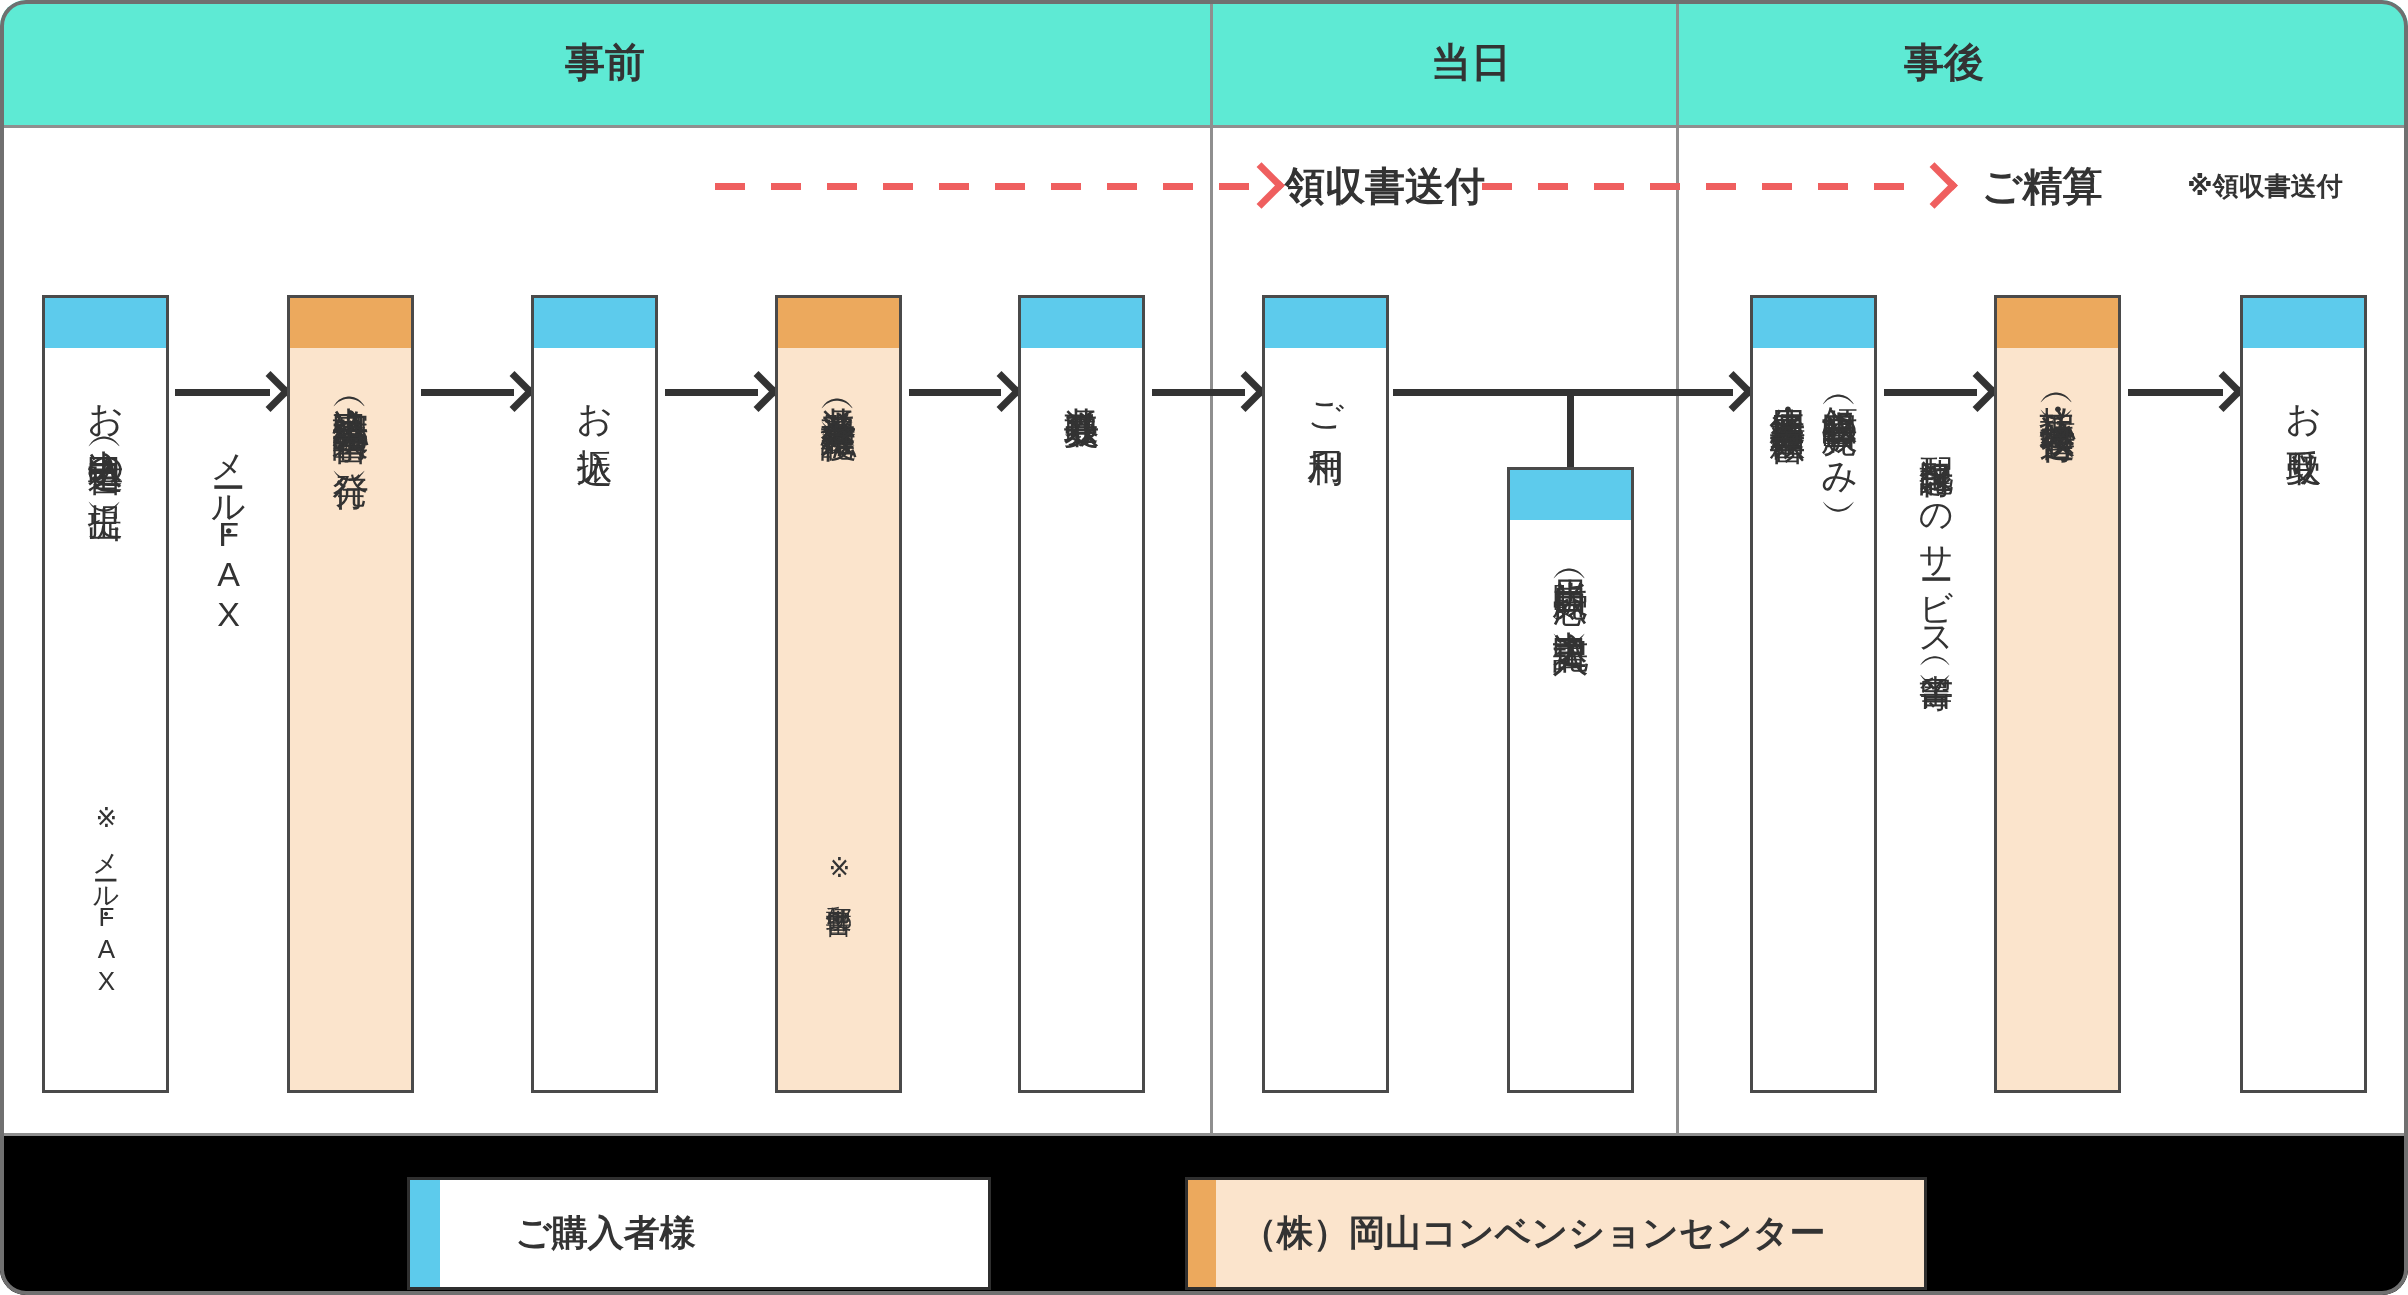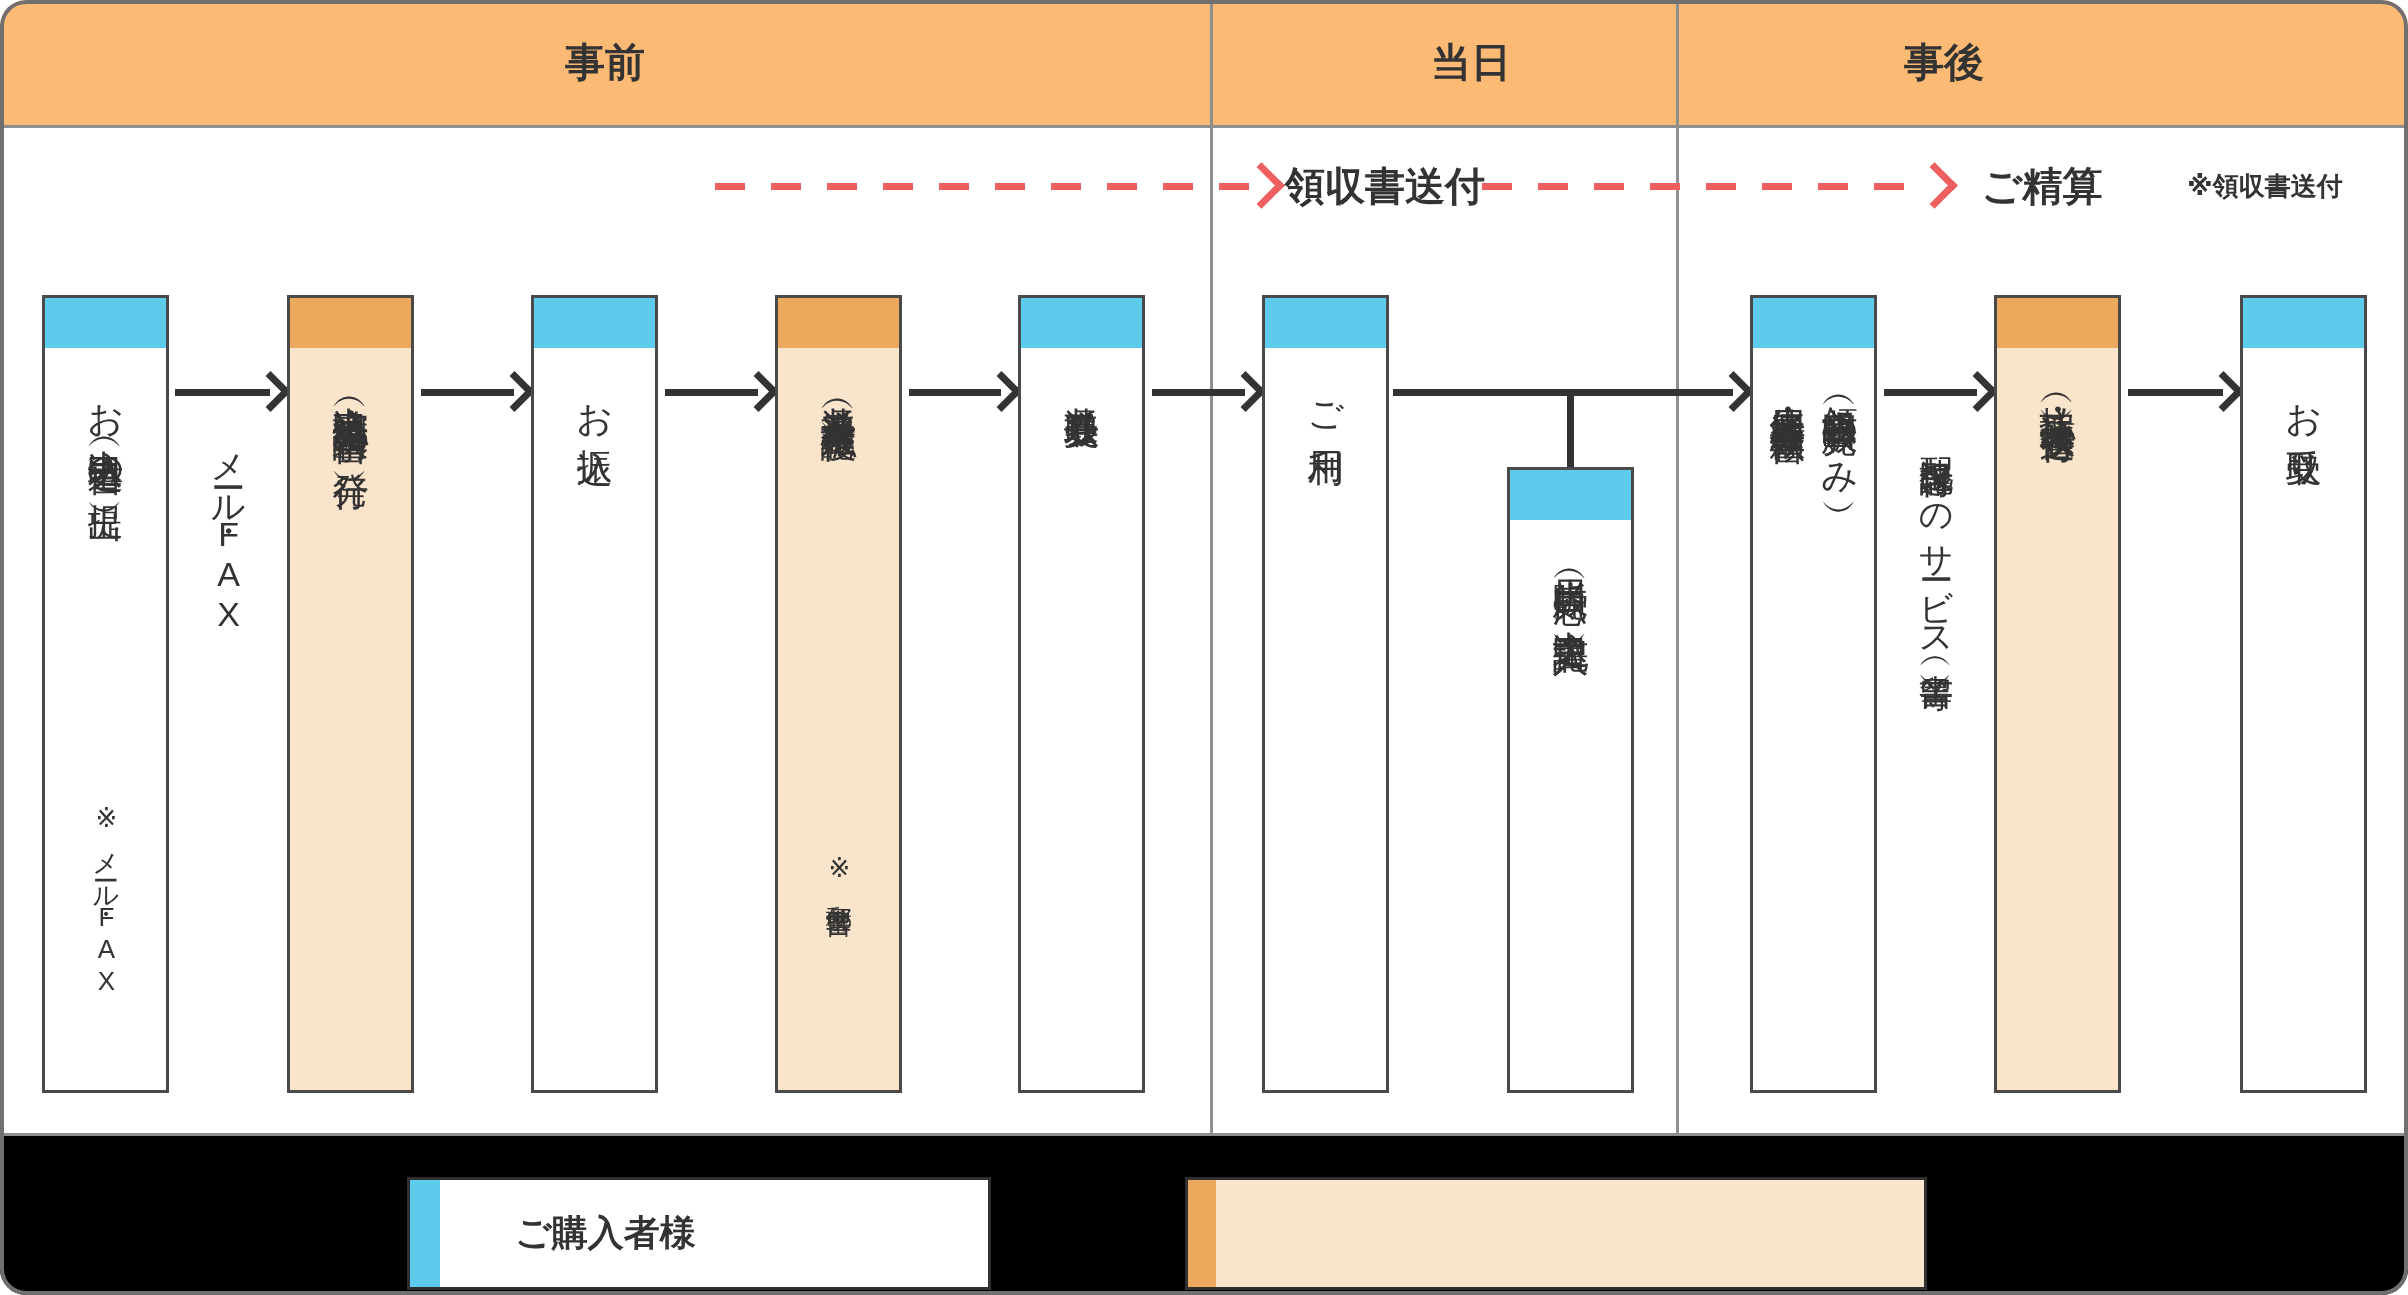--- a/index.html
+++ b/index.html
@@ -3,21 +3,21 @@
 <meta charset="utf-8">
 <style>
   html,body{margin:0;padding:0;background:#ffffff;}
   .canvas{
     position:relative;width:2408px;height:1295px;background:#ffffff;
     font-family:"Liberation Sans","DejaVu Sans",sans-serif;color:#333333;
     border-radius:26px;overflow:hidden;
   }
   .frame{position:absolute;inset:0;border:4px solid #707070;border-radius:26px;pointer-events:none;z-index:40;}
   
-  .hdr{position:absolute;left:0;top:0;width:100%;height:125px;background:#fdba74;}
+  .hdr{position:absolute;left:0;top:0;width:100%;height:125px;background:#5eead4;}
   .hdr-label{position:absolute;top:62px;transform:translate(-50%,-50%);font-size:40px;font-weight:bold;white-space:nowrap;}
   .hdr-underline{position:absolute;left:0;top:125px;width:100%;height:3px;background:#8F8F8F;}
   .divider{position:absolute;top:0;width:3px;height:1136px;background:#8F8F8F;z-index:2;}
   
   .tl-label{position:absolute;transform:translate(-50%,-50%);font-size:40px;font-weight:bold;white-space:nowrap;z-index:3;}
   .tl-note-small{position:absolute;transform:translate(-50%,-50%);font-size:26px;font-weight:600;white-space:nowrap;}
   .tl-note-sub{position:absolute;transform:translate(-50%,-50%);font-size:32px;font-weight:bold;white-space:nowrap;}
   
   .dash{position:absolute;height:7px;background:repeating-linear-gradient(90deg,#EF5F5F 0 30px,transparent 30px 56px);z-index:3;}
   .chev{position:absolute;width:26px;height:26px;border-top:7px solid #EF5F5F;border-right:7px solid #EF5F5F;transform:rotate(45deg);z-index:3;}
@@ -133,17 +133,18 @@
 
   <div class="black-strip"></div>
   <div class="footer"></div>
   <div id="legend">
       <div class="legend-box" style="left: 407px; width: 584px; background: rgb(255, 255, 255);">
         <div class="legend-bar" style="width: 30px; background: rgb(93, 203, 236);"></div>
         <div class="legend-text" style="margin-left: 105px;">ご購入者様</div>
       </div>
       <div class="legend-box" style="left: 1185px; width: 742px; background: rgb(251, 228, 204);">
         <div class="legend-bar" style="width: 28px; background: rgb(236, 169, 93);"></div>
+        <div class="legend-text" style="margin-left: 53px;">（株）岡山コンベンションセンター</div>
       </div>
     </div>
 
   <div class="frame"></div>
 </div>
 
 </body></html>

